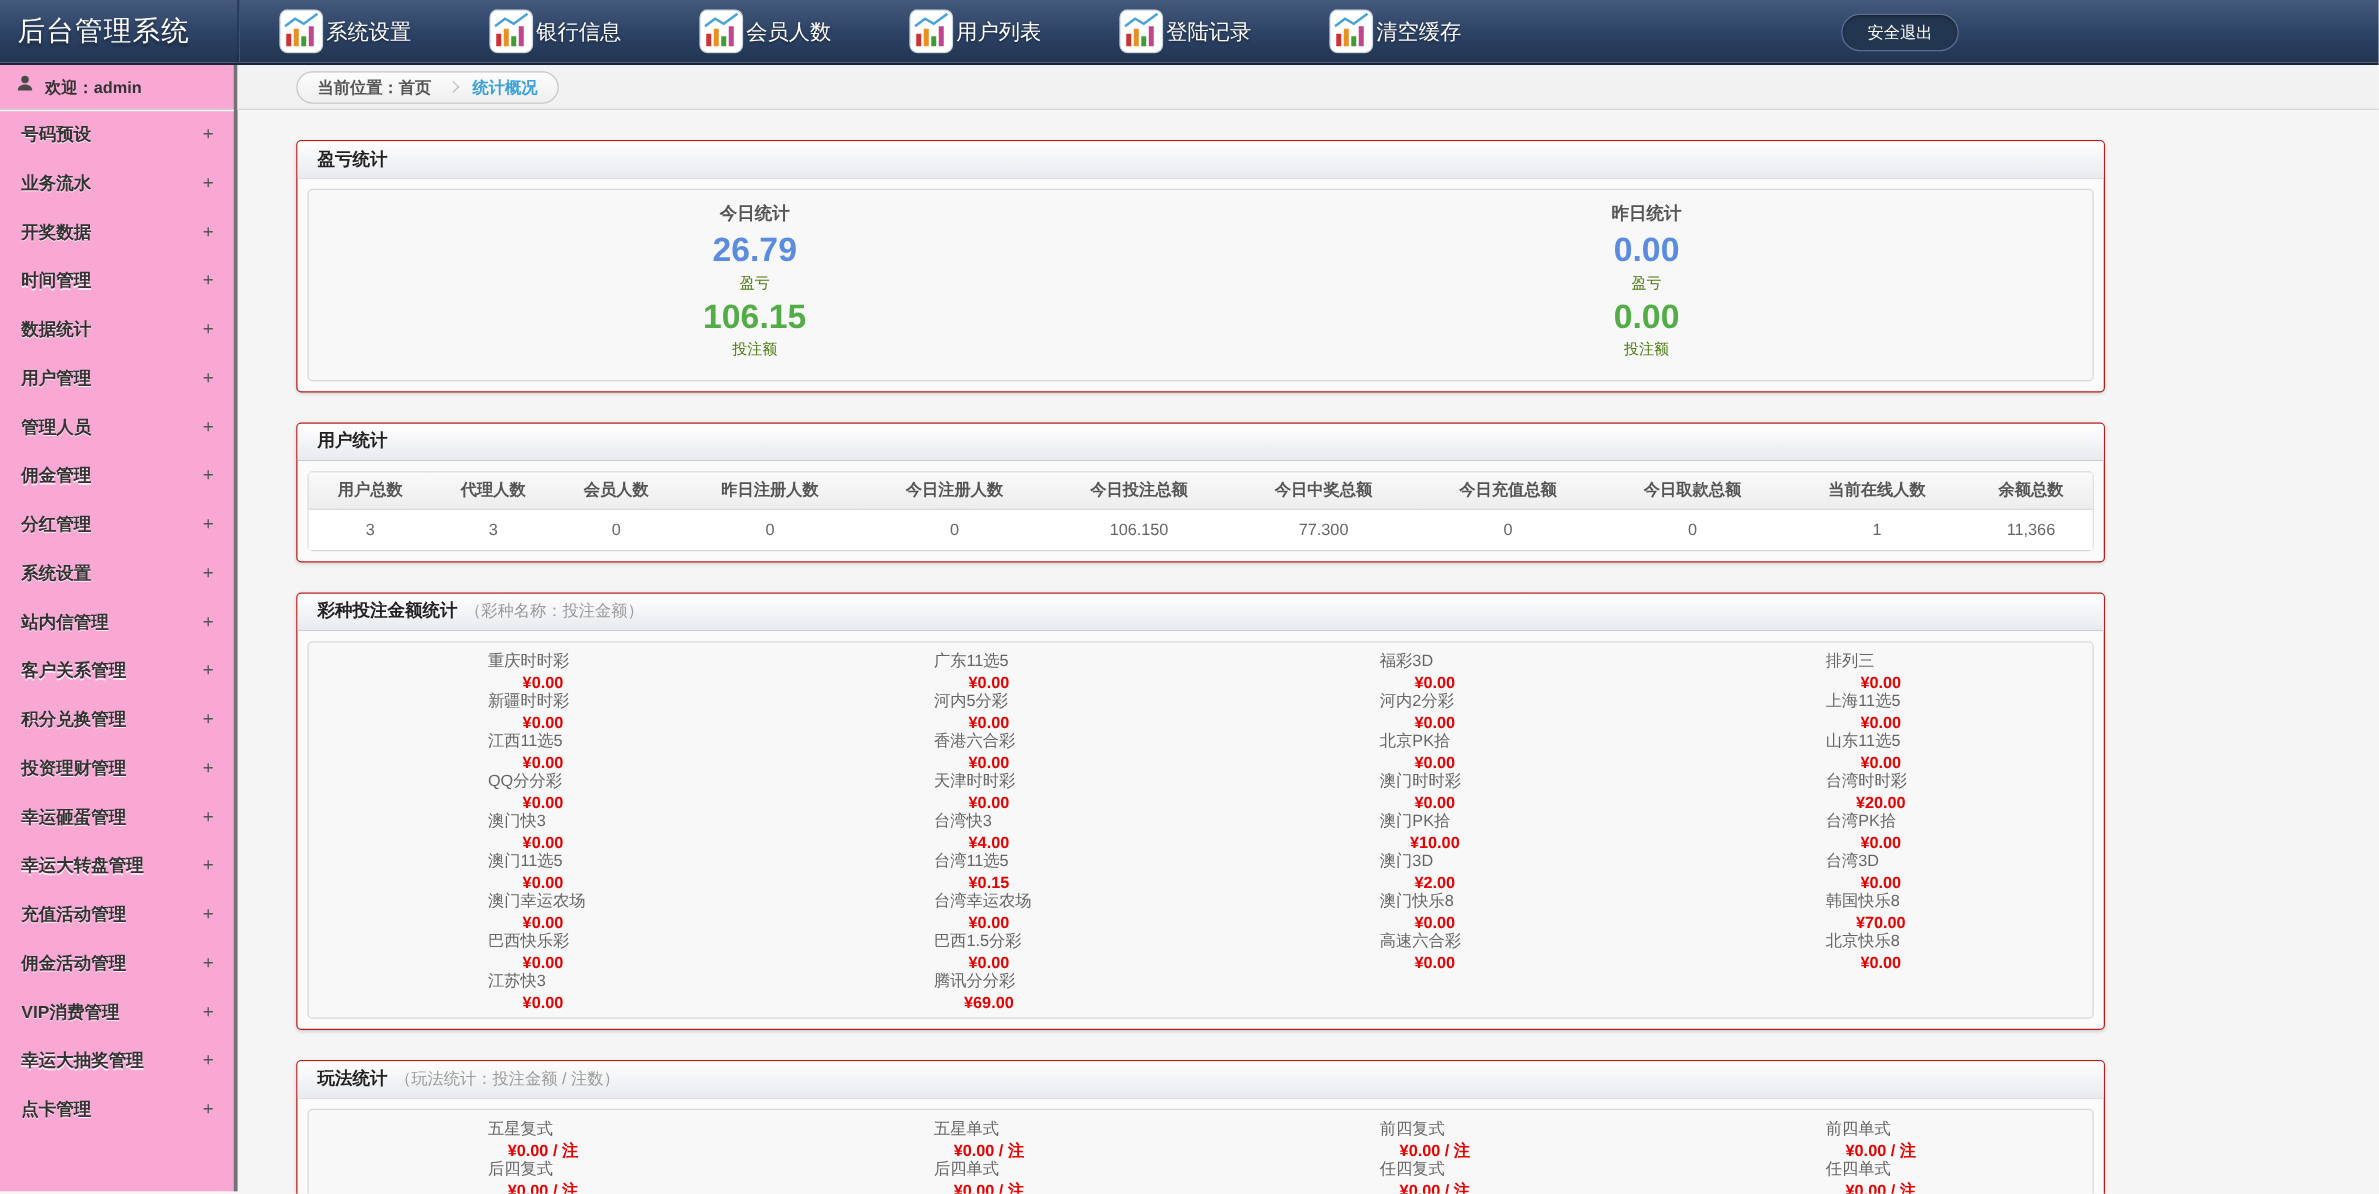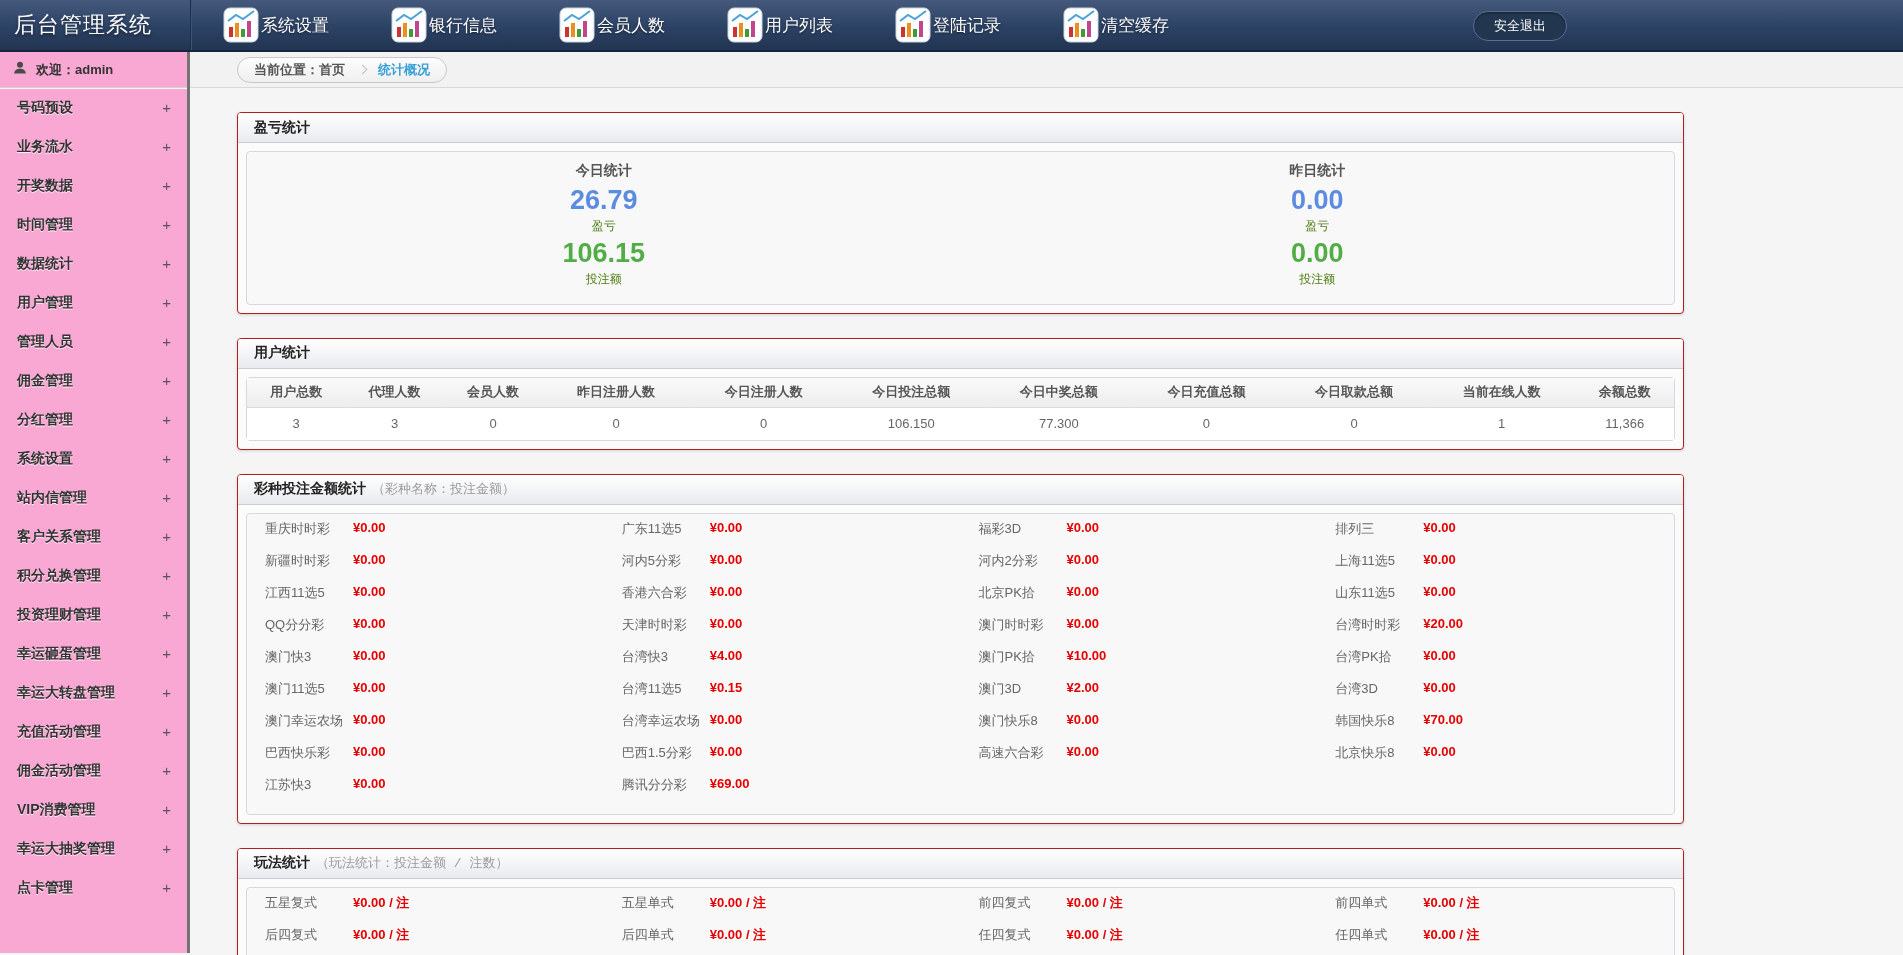--- a/index.html
+++ b/index.html
@@ -56,40 +56,40 @@
     transform:rotate(45deg); margin:0 12px 0 14px; }
   .crumb-current { font-size:13px; font-weight:bold; color:#3aa0d8; cursor:pointer; }
 
   .content { padding:24px 0 0 47px; width:1494px; }
   .panel { width:1447px; background:#fbfbfc; border:1px solid #b91c1c; border-radius:4px;
     box-shadow:0 1px 3px rgba(0,0,0,.15); margin-bottom:24px; }
   .panel-header { height:30px; display:flex; align-items:center; padding-left:16px;
     background:linear-gradient(#ffffff,#e8eaee); border-bottom:1px solid #c9ced6;
     border-radius:3px 3px 0 0; }
   .panel-title { font-size:14px; font-weight:bold; color:#222; }
-  .panel-subtitle { font-size:13px; color:#9a9a9a; margin-left:6px;font-family:Liberation Mono, monospace; }
+  .panel-subtitle { font-size:13px; color:#9a9a9a; margin-left:6px; }
   .panel-body { margin:8px; border:1px solid #d6d8db; border-radius:4px; background:#f8f8f9; }
 
   
   .profit-body { display:flex; padding:10px 0 14px; }
   .profit-col { flex:1; text-align:center; }
   .pl-title { font-size:14px; font-weight:bold; color:#555; margin-bottom:4px; }
   .pl-profit { font-size:27px; font-weight:bold; color:#5b8ce0; line-height:1.25; }
   .pl-bet { font-size:27px; font-weight:bold; color:#53ad47; line-height:1.25; }
   .pl-sub { font-size:12px; color:#4d7c0f; margin-bottom:2px; }
 
   
   .users-table { width:100%; border-collapse:collapse; }
   .users-table th { height:30px; font-size:13px; font-weight:bold; color:#555; text-align:center;
     background:linear-gradient(#fafafa,#ededee); border-bottom:1px solid #dcdcdc; }
   .users-table td { height:32px; font-size:13px; color:#666; text-align:center; background:#fff; }
 
   
   .stat-grid { display:grid; grid-template-columns:repeat(4,1fr); padding:6px 0; }
-  .stat-cell { height:32px; display:flex; align-items:flex-start; padding-left:18px; }
+  .stat-cell { height:32px; display:flex; align-items:center; padding-left:18px;flex-direction:column; }
   .stat-name { font-size:13px; color:#666; width:88px; flex-shrink:0; }
   .stat-amount { font-size:13px; font-weight:bold; color:#e60000; }
 </style>
 </head>
 <body>
 
 <div class="topbar">
   <div class="app-title">后台管理系统</div>
   <div class="topbar-divider"></div>
   <div class="top-nav">

